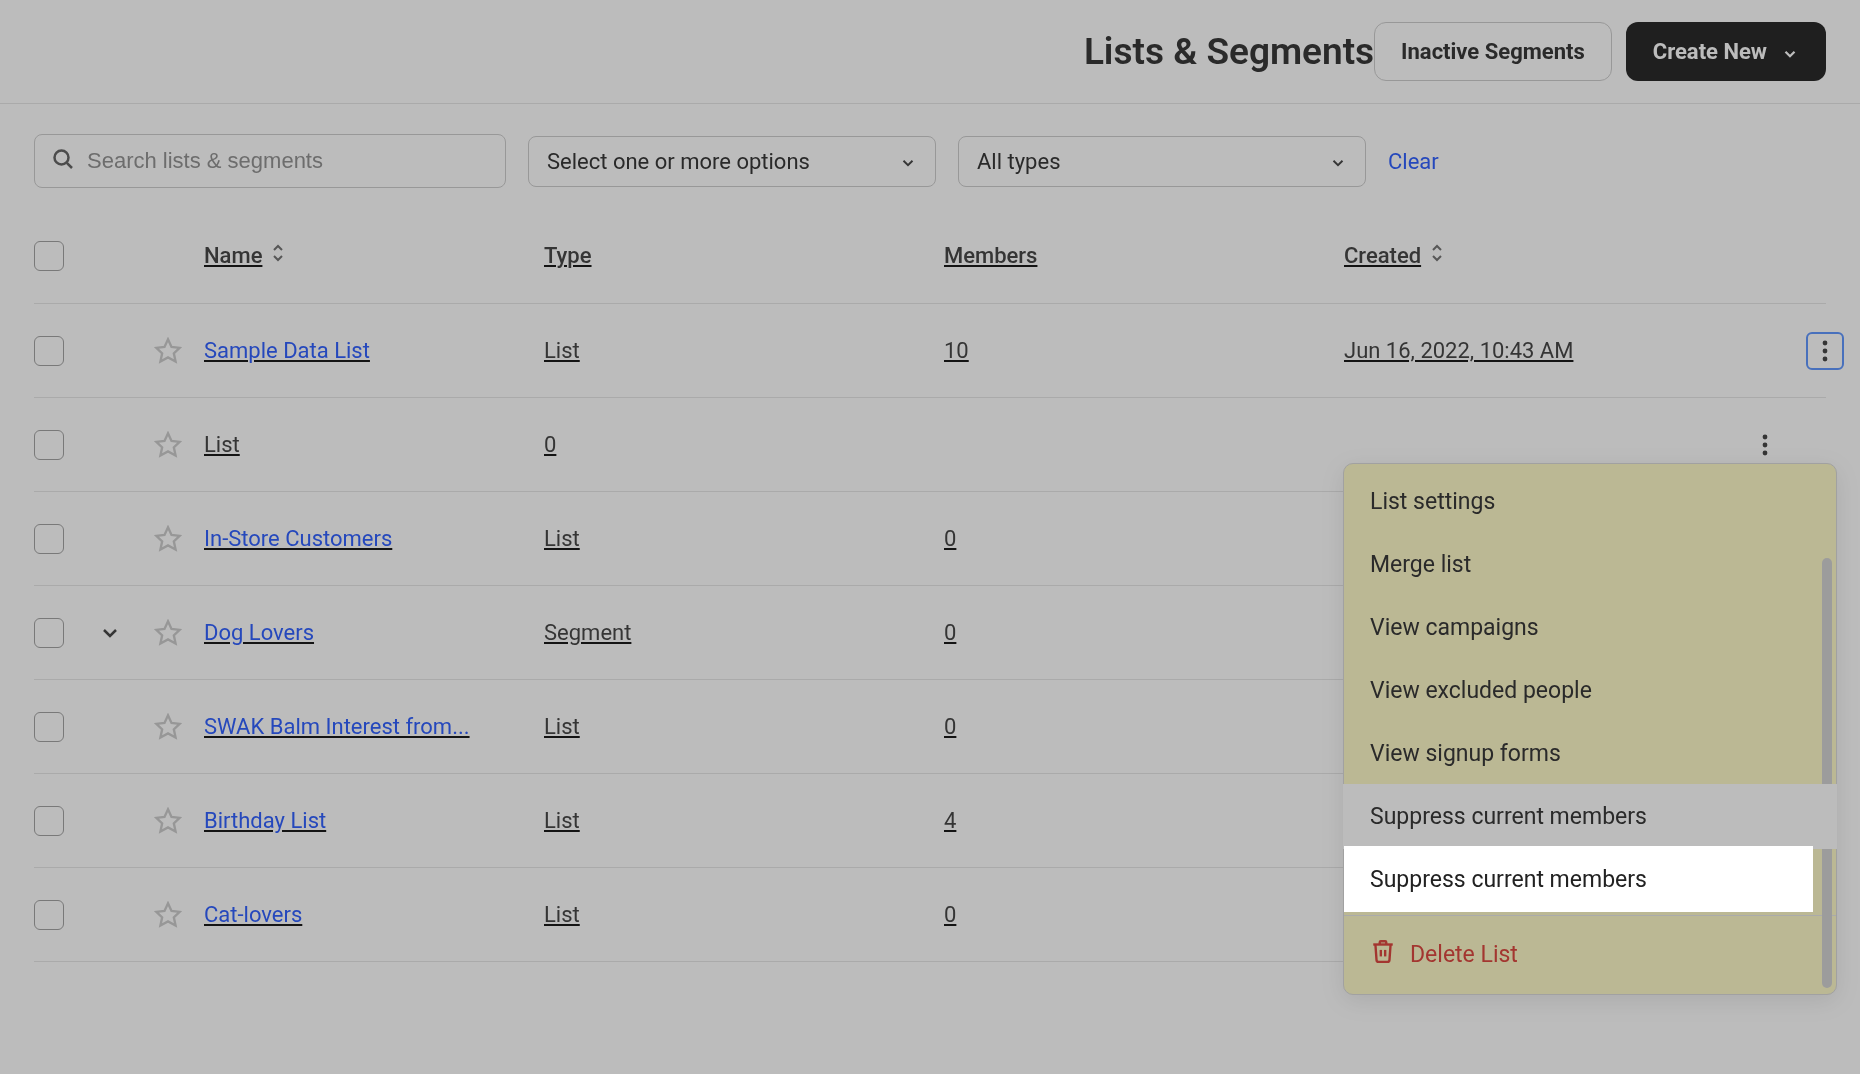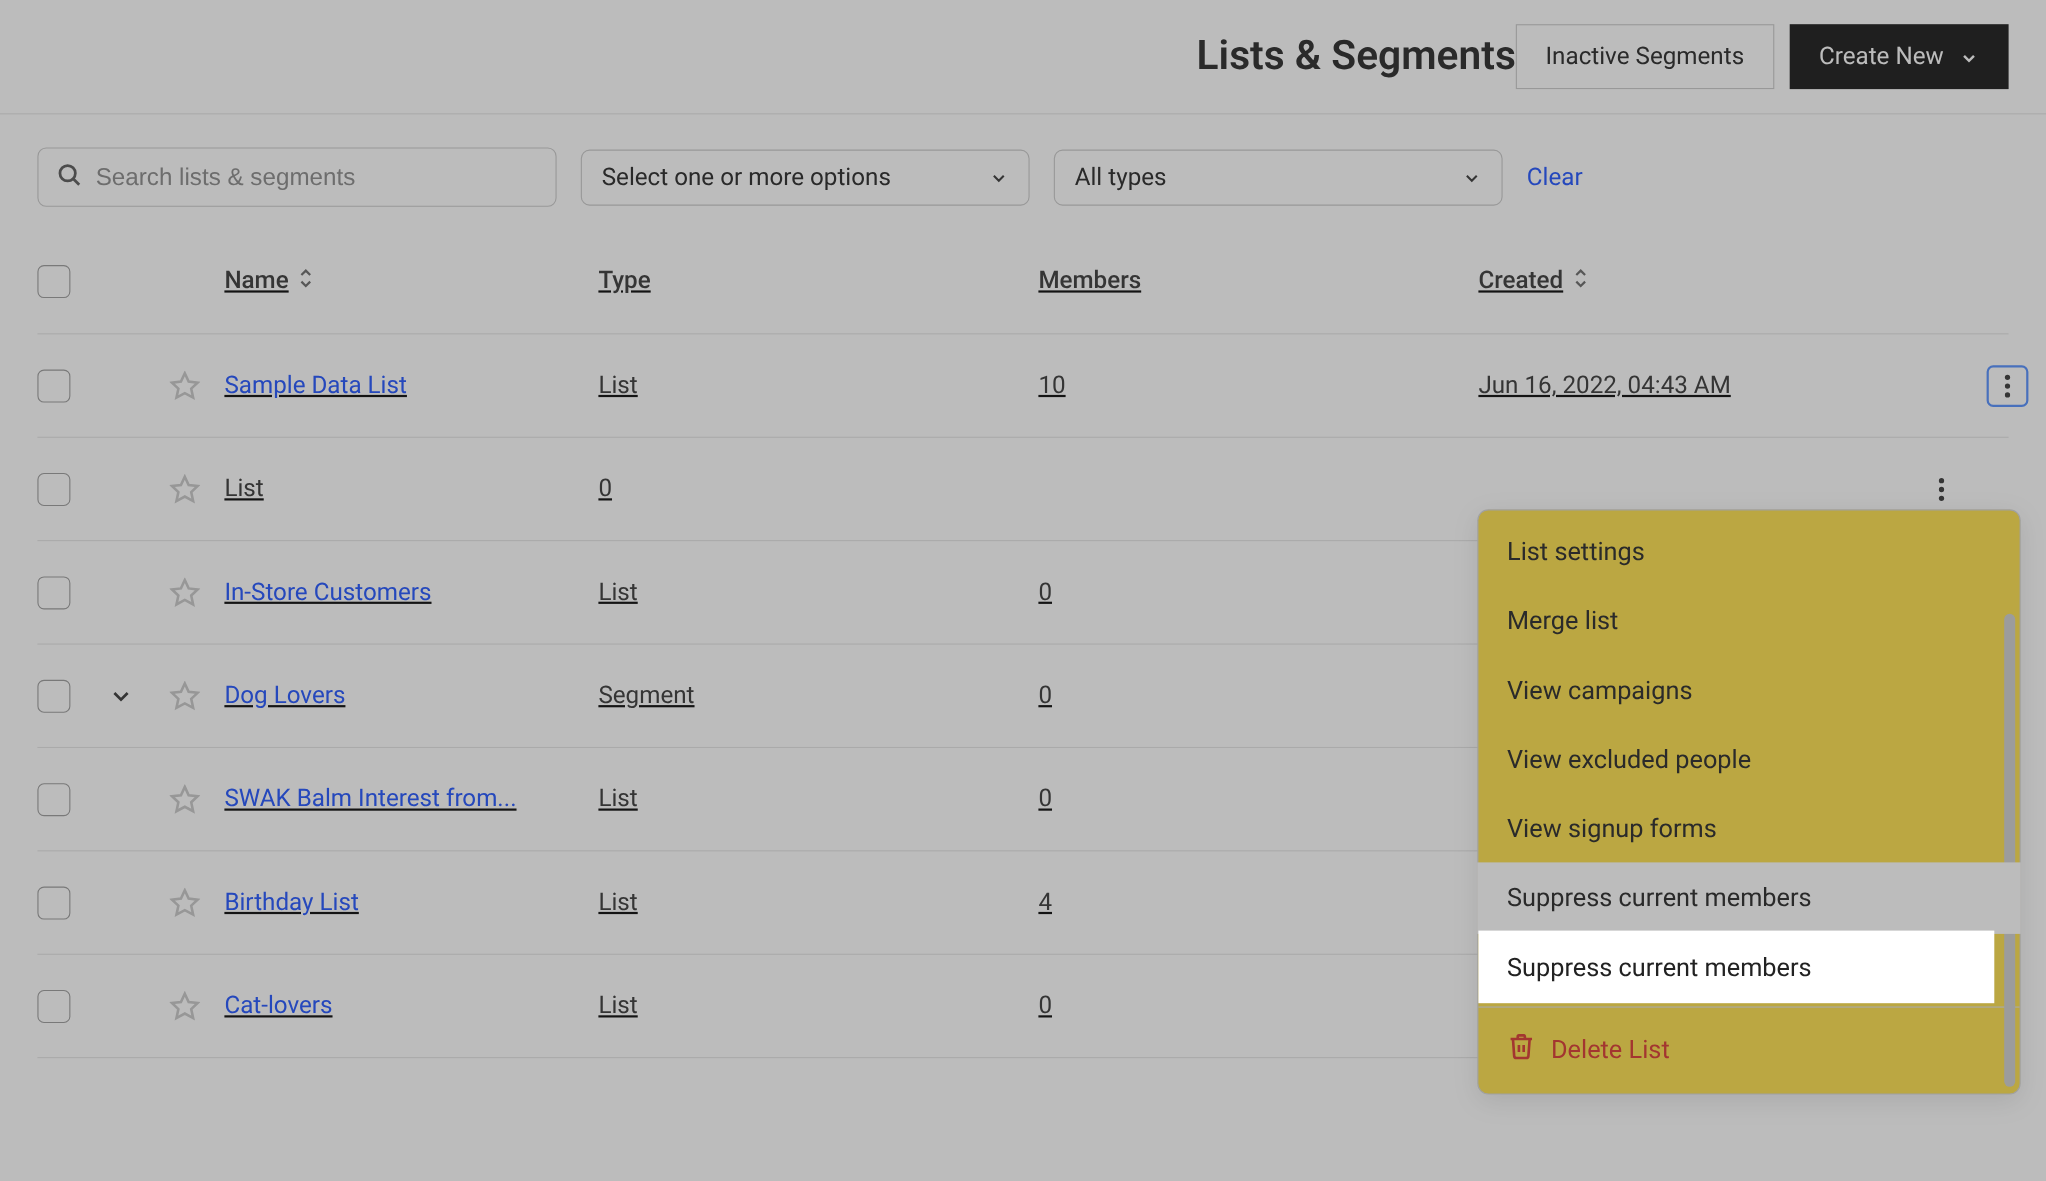--- a/index.html
+++ b/index.html
@@ -21,23 +21,23 @@
   .page-title {
     font-size: 37px;
     font-weight: 600;
     color: #222;
   }
   .header-actions { display: flex; gap: 14px; }
   .btn {
     display: inline-flex;
     align-items: center;
     gap: 14px;
-    border-radius: 0;
+    border-radius: 12px;
     font-size: 22px;
-    font-weight: 400;
+    font-weight: 700;
     padding: 16px 26px;
     cursor: pointer;
     border: 1.5px solid transparent;
   }
   .btn-secondary {
     background: #fff;
     color: #222;
     border: 1.5px solid #c9c9c9;
   }
   .btn-primary {
@@ -156,21 +156,21 @@
   .more-btn svg { width: 6px; height: 24px; }
   .more-btn.active {
     border: 2.5px solid #4f8cff;
     border-radius: 6px;
   }
   .dropdown {
     position: absolute;
     top: 463px;
     left: 1343px;
     width: 494px;
-    background: #fde047;
+    background: #fef9c3;
     border: 1px solid #d6d6d6;
     border-radius: 10px;
     box-shadow: 0 6px 24px rgba(0,0,0,0.1);
     z-index: 100;
     padding: 6px 0;
   }
   .dropdown-item {
     padding: 18px 26px;
     font-size: 23px;
     color: #222;
@@ -317,21 +317,21 @@
         </div>
         <div></div>
         <div>
           <div class="star"><svg viewBox="0 0 24 24" fill="none" stroke="#c7c7c7" stroke-width="2">
               <polygon points="12 2 15 8.5 22 9.3 17 14 18.5 21 12 17.5 5.5 21 7 14 2 9.3 9 8.5 12 2"></polygon>
             </svg></div>
         </div>
         <div><span class="link">Sample Data List</span></div>
         <div>List</div>
         <div>10</div>
-        <div>Jun 16, 2022, 04:43 AM</div>
+        <div>Jun 16, 2022, 10:43 AM</div>
         <div>
           <div class="more-btn active">
             <svg viewBox="0 0 6 24" fill="#333">
               <circle cx="3" cy="4" r="2.4"></circle>
               <circle cx="3" cy="12" r="2.4"></circle>
               <circle cx="3" cy="20" r="2.4"></circle>
             </svg>
           </div>
         </div>
       </div>

